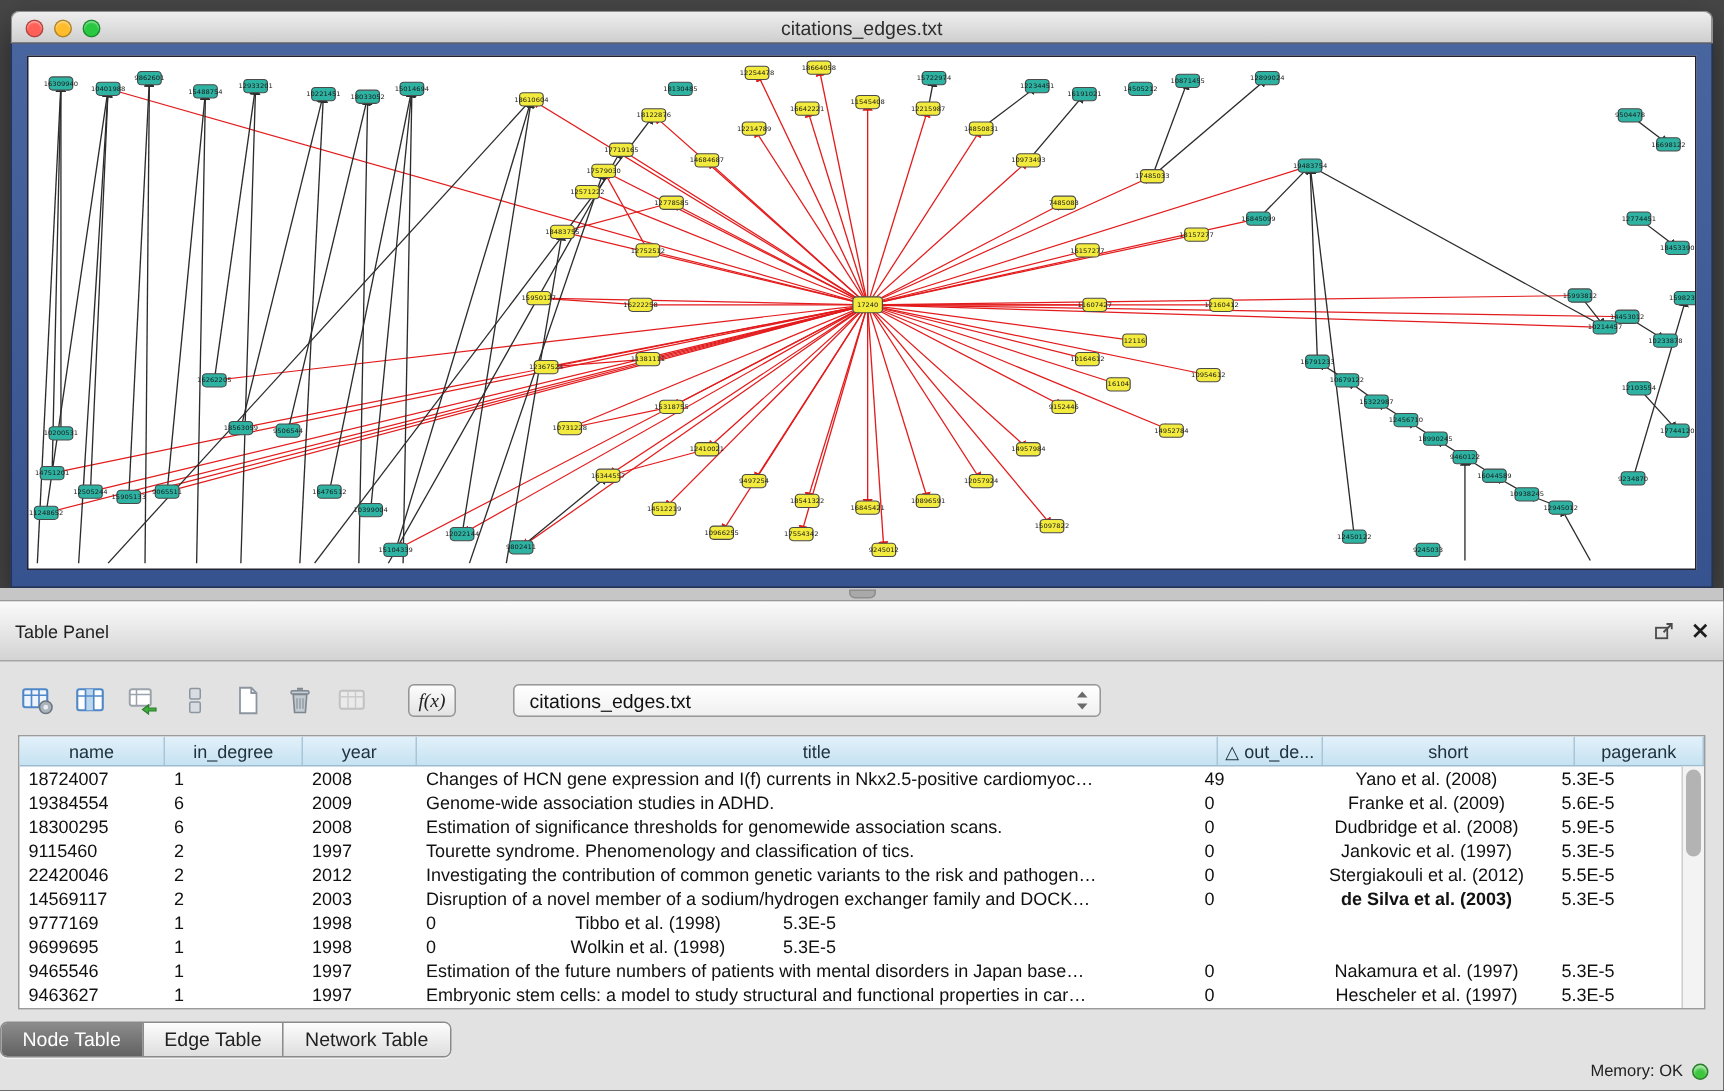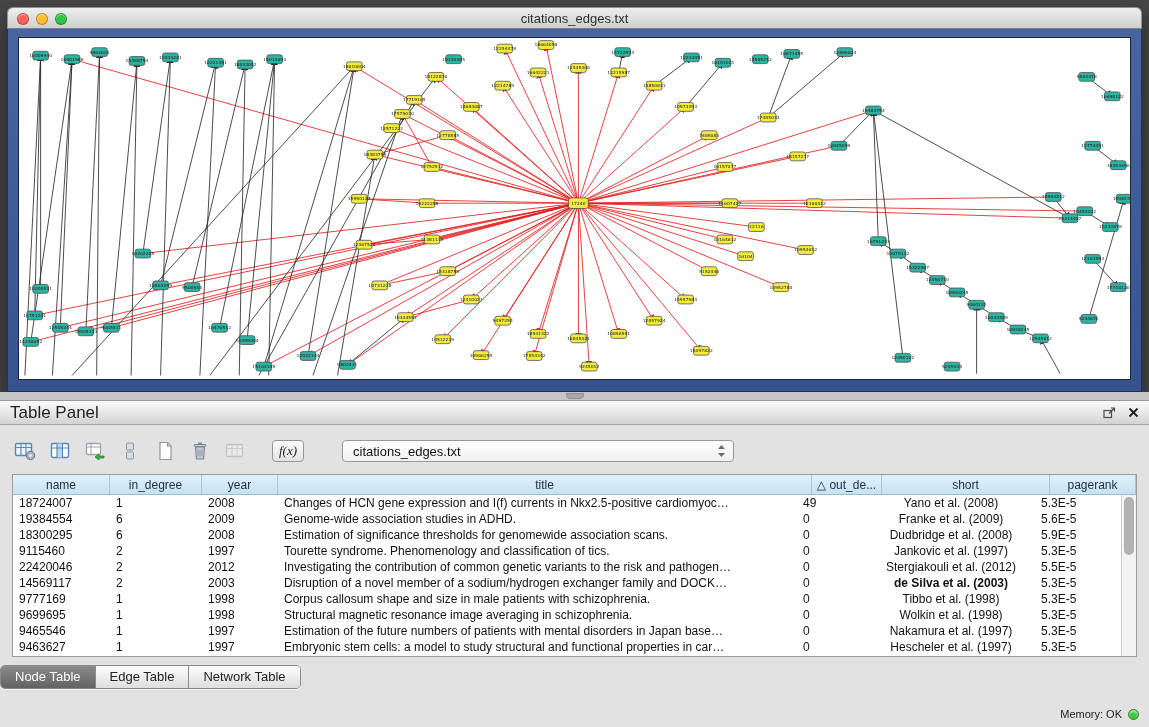--- a/index.html
+++ b/index.html
@@ -56,26 +56,26 @@
     width:18px; height:6px; border-radius:0 0 4px 4px;
     background:#a9a9a9; border:1px solid #8e8e8e;
   }
 
   
   .table-panel {
     position:absolute; left:0; top:400px; width:1149px; height:327px;
     background:#e2e2e2; border-top:1px solid #9a9a9a;
   }
   .panel-header {
-    height:24px;
+    height:40px;
     background:linear-gradient(#fbfbfb,#d3d3d3);
     border-bottom:1px solid #a5a5a5;
     display:flex; align-items:center;
     padding:0 10px;
-    font-size:17px; color:#1f1f1f;
+    font-size:12px; color:#1f1f1f;
   }
   .ph-icons { margin-left:auto; display:flex; align-items:center; gap:12px; }
   .ph-icons span { display:flex; align-items:center; }
 
   .toolbar {
     display:flex; align-items:center;
     padding:14px 12px 6px 12px;
     gap:22px;
   }
   .tool { width:26px; height:24px; display:flex; align-items:center; justify-content:center; }
@@ -871,30 +871,28 @@
           <div class="td" style="width: 76px;">2003</div>
           <div class="td" style="flex: 1 1 0%;">Disruption of a novel member of a sodium/hydrogen exchanger family and DOCK…</div>
           <div class="td" style="width: 70px;">0</div>
           <div class="td ctr" style="width: 168px; font-weight: bold;">de Silva et al. (2003)</div>
           <div class="td" style="width: 86px;">5.3E-5</div>
         </div>
         <div class="tr">
           <div class="td" style="width: 97px;">9777169</div>
           <div class="td" style="width: 92px;">1</div>
           <div class="td" style="width: 76px;">1998</div>
-          <div class="td" style="flex: 1 1 0%;">Corpus callosum shape and size in male patients with schizophrenia.</div>
           <div class="td" style="width: 70px;">0</div>
           <div class="td ctr" style="width: 168px;">Tibbo et al. (1998)</div>
           <div class="td" style="width: 86px;">5.3E-5</div>
         </div>
         <div class="tr">
           <div class="td" style="width: 97px;">9699695</div>
           <div class="td" style="width: 92px;">1</div>
           <div class="td" style="width: 76px;">1998</div>
-          <div class="td" style="flex: 1 1 0%;">Structural magnetic resonance image averaging in schizophrenia.</div>
           <div class="td" style="width: 70px;">0</div>
           <div class="td ctr" style="width: 168px;">Wolkin et al. (1998)</div>
           <div class="td" style="width: 86px;">5.3E-5</div>
         </div>
         <div class="tr">
           <div class="td" style="width: 97px;">9465546</div>
           <div class="td" style="width: 92px;">1</div>
           <div class="td" style="width: 76px;">1997</div>
           <div class="td" style="flex: 1 1 0%;">Estimation of the future numbers of patients with mental disorders in Japan base…</div>
           <div class="td" style="width: 70px;">0</div>

